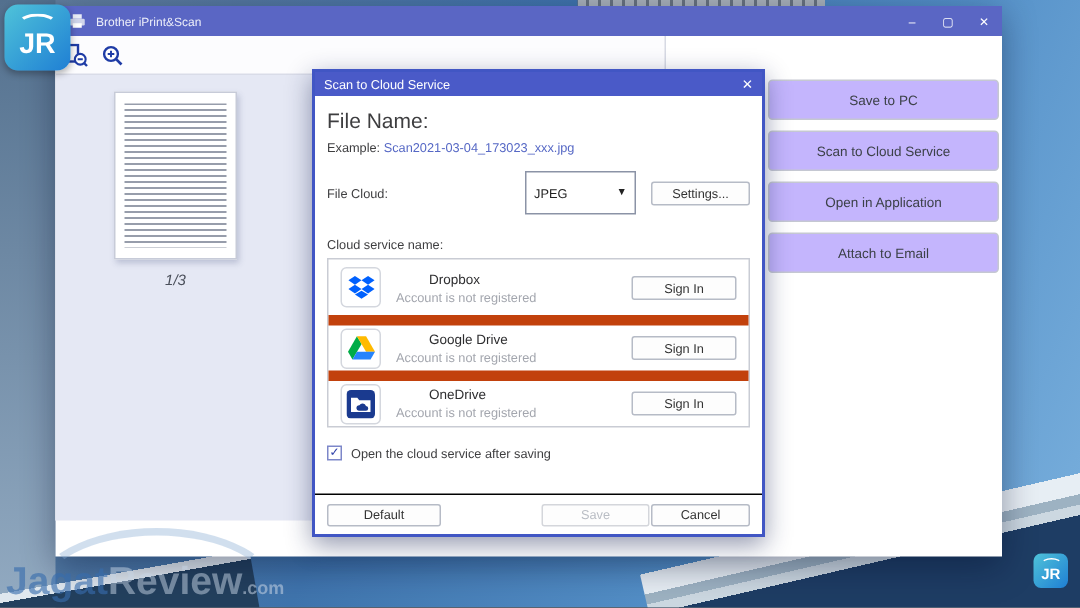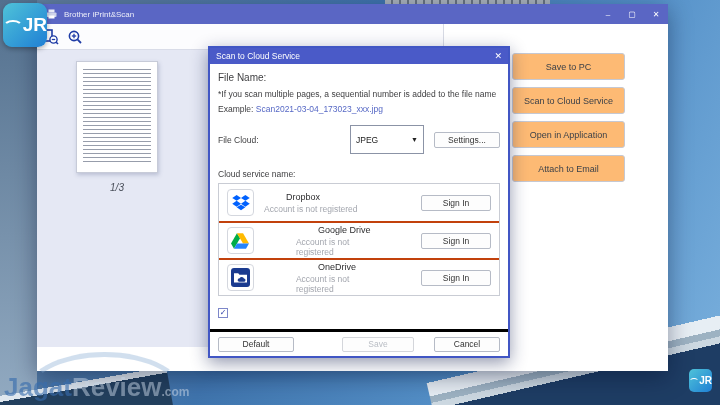--- a/index.html
+++ b/index.html
@@ -24,59 +24,59 @@
   .content{position:relative;height:323px;display:flex;background:#fff;}
   .left-panel{position:relative;width:406px;height:323px;background:#e5e8f4;}
   .toolbar{height:26px;background:#fcfcfe;border-bottom:1px solid #d9dce8;display:flex;align-items:center;gap:7px;padding-left:5px;}
   .tool-icon{width:17px;height:17px;display:flex;align-items:center;justify-content:center;}
   .thumb-page{position:absolute;left:39px;top:37px;width:82px;height:112px;background:#fff;border:1px solid #c7cbd8;box-shadow:1px 2px 4px rgba(60,70,120,.25);padding:7px 6px;}
   .thumb-lines{width:100%;height:100%;background:repeating-linear-gradient(to bottom,#979dab 0 1px,transparent 1px 4px);}
   .page-indicator{position:absolute;left:39px;top:158px;width:82px;text-align:center;font-size:10px;color:#4a4f5a;font-style:italic;}
   .v-scrollbar{position:absolute;right:0;top:26px;width:13px;height:297px;background:#f2f3f8;border-left:1px solid #dcdfe9;}
   .scroll-arrow{position:absolute;bottom:2px;left:0;width:13px;text-align:center;font-size:6px;color:#8a8fa0;}
   .right-panel{position:relative;flex:1;background:#fff;border-left:1px solid #d7dae4;}
-  .action-btn{position:absolute;left:68px;width:113px;height:27px;background:#fdba74;border:1px solid #c5c8d2;border-radius:3px;font-size:9px;color:#3c4148;display:flex;align-items:center;justify-content:center;cursor:default;}
+  .action-btn{position:absolute;left:68px;width:154px;height:27px;background:#c4b5fd;border:1px solid #c5c8d2;border-radius:3px;font-size:9px;color:#3c4148;display:flex;align-items:center;justify-content:center;cursor:default;}
   
   .dialog{position:absolute;left:208px;top:46px;width:302px;height:312px;background:#fff;border:2px solid #4156c4;box-shadow:0 5px 16px rgba(20,30,80,.45);z-index:5;display:flex;flex-direction:column;}
   .dialog-header{height:16px;background:#4a5ac8;display:flex;align-items:center;padding:0 6px;}
   .dialog-title{font-size:8.5px;color:#fff;flex:1;}
   .dialog-close{color:#fff;font-size:9px;cursor:default;}
   .dialog-body{flex:1;padding:0 8px;font-size:8.5px;color:#3e3e40;}
-  .fieldlabel{margin-top:8px;font-size:10px;}
+  .fieldlabel{margin-top:8px;font-size:14px;}
   .filename-input{margin-top:3px;width:100%;height:15px;border:1px solid #97a0ae;font-size:9px;color:#333;padding:0 4px;background:#fff;}
   .note{margin-top:6px;font-size:8.5px;}
   .example-row{margin-top:5px;}
   .example-link{color:#5668c5;}
   .filetype-row{margin-top:11px;display:flex;align-items:center;}
   .dropdown{margin-left:auto;width:74px;height:29px;border:1px solid #8b93a6;display:flex;align-items:center;padding:0 5px;font-size:8.5px;color:#222;background:#fff;}
   .dropdown .arrow{margin-left:auto;font-size:7px;color:#222;}
   .settings-btn{margin-left:10px;width:66px;height:16px;border:1px solid #b6bbc6;border-radius:2px;background:#fdfdfd;font-size:8.5px;color:#333;display:flex;align-items:center;justify-content:center;cursor:default;}
   .cloud-label{margin-top:15px;}
   .service-list{margin-top:4px;border:1px solid #c9ccd4;background:#fff;}
   .service-row{height:37px;display:flex;align-items:center;padding:0 8px;}
-  .service-row + .service-row{border-top:2px solid #c2410c;gap:32px;}
+  .service-row + .service-row{border-top:7px solid #c2410c;}
   .service-tile{width:27px;height:27px;border:1px solid #d4d7de;border-radius:4px;background:#fff;display:flex;align-items:center;justify-content:center;}
   .service-text{margin-left:10px;}
   .service-name{font-size:9px;color:#2e2e30;padding-left:22px;}
   .service-status{font-size:8.5px;color:#a3a6ae;margin-top:2px;}
   .signin-btn{margin-left:auto;width:70px;height:16px;border:1px solid #b6bbc6;border-radius:2px;background:#fdfdfd;font-size:8.5px;color:#333;display:flex;align-items:center;justify-content:center;cursor:default;}
   .checkbox-row{margin-top:12px;display:flex;align-items:center;gap:6px;}
   .checkbox{width:10px;height:10px;border:1px solid #7d87c9;background:#fff;display:flex;align-items:center;justify-content:center;font-size:8px;color:#2d3fa8;line-height:1;}
-  .dialog-footer{height:27px;border-top:3px solid #000000;display:flex;align-items:center;padding:0 8px;gap:20px;}
+  .dialog-footer{height:27px;border-top:1px solid #000000;display:flex;align-items:center;padding:0 8px;gap:1px;}
   .footer-btn{height:15px;border:1px solid #b6bbc6;border-radius:2px;background:#fdfdfd;font-size:8.5px;color:#333;display:flex;align-items:center;justify-content:center;cursor:default;}
   .btn-default{width:76px;margin-right:auto;}
   .btn-save{width:72px;color:#b9bdc4;border-color:#d4d6db;}
   .btn-cancel{width:66px;}
   
   .watermark{position:absolute;left:4px;top:372px;font-size:26px;font-weight:bold;letter-spacing:0;z-index:8;pointer-events:none;white-space:nowrap;}
   .wm-jagat{color:rgba(55,108,172,.62);}
   .wm-review{color:rgba(198,212,228,.5);}
   .wm-com{font-size:12px;color:rgba(198,212,228,.55);}
   .wm-arc{position:absolute;left:22px;top:352px;width:165px;height:90px;border:5px solid transparent;border-top-color:rgba(135,172,210,.38);border-radius:50%;z-index:7;pointer-events:none;}
-  .jr-badge{position:absolute;background:linear-gradient(135deg,#4fc3d9,#1f7fd4);color:#fff;font-weight:bold;display:flex;align-items:center;justify-content:center;z-index:9;}
+  .jr-badge{position:absolute;background:linear-gradient(135deg,#4fc3d9,#1f7fd4);color:#fff;font-weight:bold;display:flex;flex-direction:column;align-items:center;justify-content:center;z-index:9;}
   .jr-large{left:3px;top:3px;width:44px;height:44px;border-radius:9px;font-size:19px;box-shadow:0 2px 5px rgba(0,0,0,.3);}
   .jr-small{left:689px;top:369px;width:23px;height:23px;border-radius:5px;font-size:10px;}
   .jr-arc{border:2px solid transparent;border-top-color:#fff;border-radius:50%;width:26px;height:14px;margin-bottom:-4px;}
   .jr-small .jr-arc{border-width:1.5px;width:14px;height:8px;margin-bottom:-2px;}
 </style>
 </head>
 <body>
 
 <div id="stage">
 
@@ -136,21 +136,20 @@
     </div>
   </div>
 
   <div class="dialog">
     <div class="dialog-header">
       <span class="dialog-title">Scan to Cloud Service</span>
       <span class="dialog-close">✕</span>
     </div>
     <div class="dialog-body">
       <div class="fieldlabel">File Name:</div>
-      <div class="note">*If you scan multiple pages, a sequential number is added to the file name</div>
       <div class="example-row">
         <span>Example:</span>
         <span class="example-link">Scan2021-03-04_173023_xxx.jpg</span>
       </div>
       <div class="filetype-row">
         <span>File Cloud:</span>
         <div class="dropdown">
           <span>JPEG</span>
           <span class="arrow">▼</span>
         </div>
@@ -202,20 +201,21 @@
           <div class="service-text">
             <div class="service-name">OneDrive</div>
             <div class="service-status">Account is not registered</div>
           </div>
           <div class="signin-btn">Sign In</div>
         </div>
 
       </div>
       <div class="checkbox-row">
         <span class="checkbox">✓</span>
+        <span>Open the cloud service after saving</span>
       </div>
     </div>
     <div class="dialog-footer">
       <div class="footer-btn btn-default">Default</div>
       <div class="footer-btn btn-save">Save</div>
       <div class="footer-btn btn-cancel">Cancel</div>
     </div>
   </div>
 
   <div class="wm-arc"></div>

